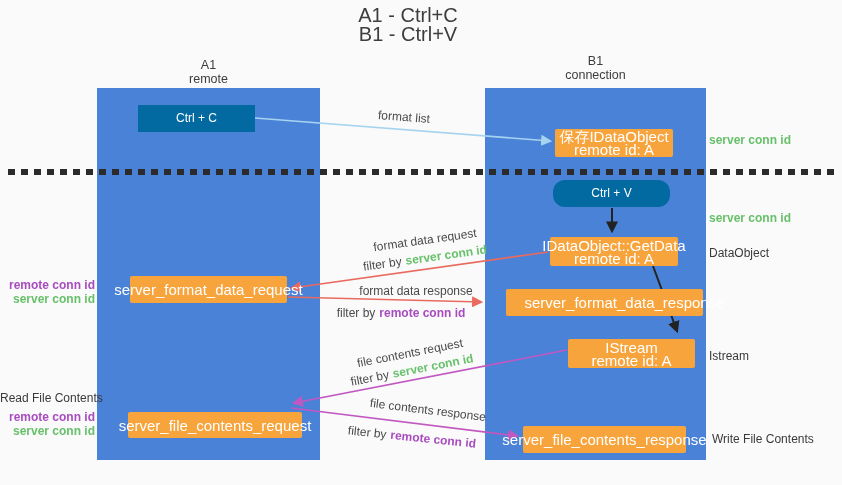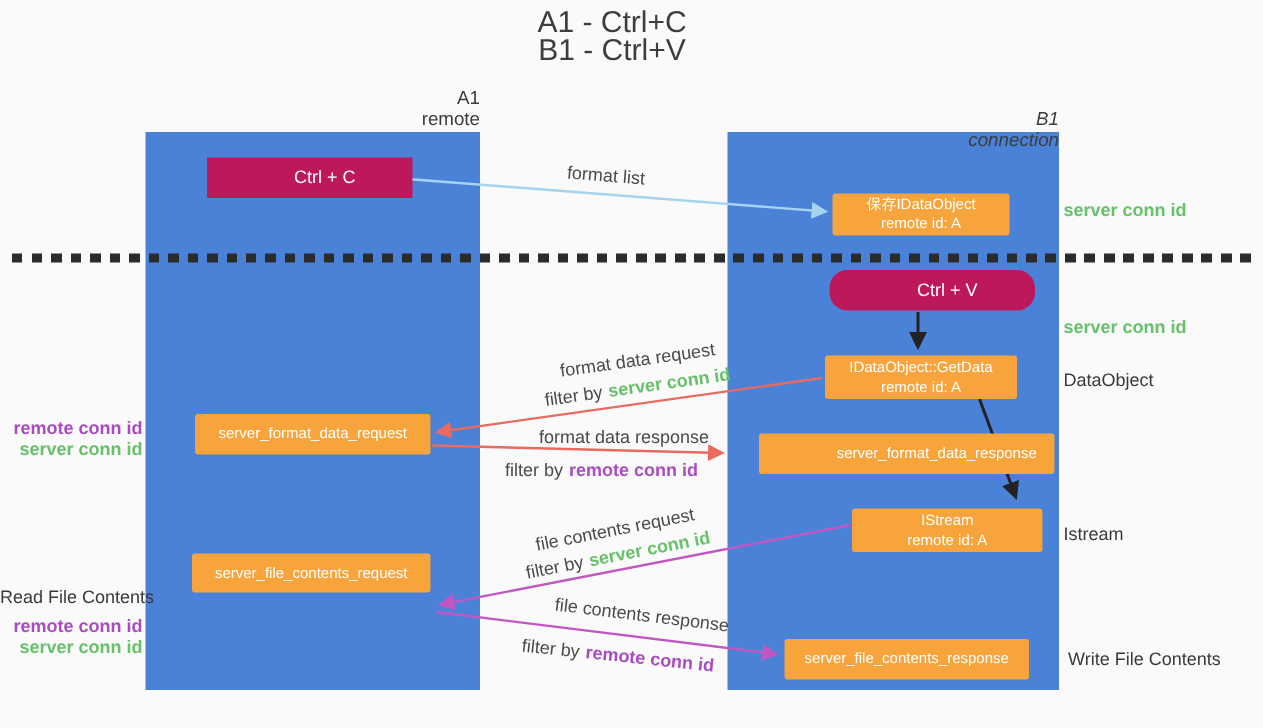--- a/index.html
+++ b/index.html
@@ -10,34 +10,34 @@
     position:relative;overflow:hidden;
   }
   .canvas{position:absolute;inset:0;width:842px;height:485px;}
   .title{
     position:absolute;top:6px;left:408px;transform:translateX(-50%);
     text-align:center;font-size:20px;line-height:19px;color:#3d3d3d;
     white-space:nowrap;z-index:5;
   }
   .lane{position:absolute;background:#4a82d8;z-index:1;}
   .lane-head{
-    position:absolute;text-align:right;font-size:12.5px;line-height:14px;
+    position:absolute;text-align:center;font-size:12.5px;line-height:14px;
     color:#3c3c3c;z-index:5;
   }
   .divider{
     position:absolute;left:8px;width:828px;top:169px;height:6px;z-index:2;
     background:repeating-linear-gradient(to right,#2b2b2b 0 7px,transparent 7px 13px);
   }
   .arrows{position:absolute;top:0;left:0;z-index:3;pointer-events:none;}
   .node{
     position:absolute;z-index:4;color:#fff;display:flex;flex-direction:column;
     align-items:center;justify-content:center;text-align:center;
-    font-size:10px;line-height:13px;white-space:nowrap;
+    font-size:15px;line-height:13px;white-space:nowrap;
   }
-  .node.green{background:#be185d;font-size:12px;padding-left:20px;}
+  .node.green{background:#0369a1;font-size:12px;}
   .node.orange{background:#f8a43d;border-radius:2px;}
   .edge-label{
     position:absolute;z-index:5;font-size:12px;color:#4a4a4a;white-space:nowrap;
     transform-origin:center center;
   }
   .edge-label .k{font-weight:bold;margin-left:4px;}
   .k-green{color:#67c06a;}
   .k-purple{color:#a84cbf;}
   .side-label{
     position:absolute;z-index:5;font-size:12px;line-height:14px;color:#3a3a3a;
@@ -59,21 +59,21 @@
 
   <div class="title">
     <div>A1 - Ctrl+C</div>
     <div>B1 - Ctrl+V</div>
   </div>
 
   <div class="lane-head" style="left:97px;width:223px;top:58px;">
     <div>A1</div>
     <div>remote</div>
   </div>
-  <div class="lane-head" style="left:485px;width:221px;top:72px;font-style:italic;">
+  <div class="lane-head" style="left:485px;width:221px;top:54px;">
     <div>B1</div>
     <div>connection</div>
   </div>
 
   <div class="lane" style="left:97px;top:88px;width:223px;height:372px;"></div>
   <div class="lane" style="left:485px;top:88px;width:221px;height:372px;"></div>
 
   <div class="divider"></div>
 
   <svg class="arrows" width="842" height="485" viewBox="0 0 842 485">
@@ -124,21 +124,21 @@
 
   <div class="node orange" style="left:506px;top:289px;width:157px;height:27px;padding-left:40px;">
     <div>server_format_data_response</div>
   </div>
 
   <div class="node orange" style="left:568px;top:339px;width:127px;height:29px;">
     <div>IStream</div>
     <div>remote id: A</div>
   </div>
 
-  <div class="node orange" style="left:128px;top:369px;width:159px;height:26px;justify-content:center;">
+  <div class="node orange" style="left:128px;top:412px;width:174px;height:26px;justify-content:center;">
     <div>server_file_contents_request</div>
   </div>
 
   <div class="node orange" style="left:523px;top:426px;width:163px;height:27px;">
     <div>server_file_contents_response</div>
   </div>
 
   <div class="edge-label" style="left:404px;top:117px;transform:translate(-50%,-50%) rotate(4.5deg);">format list</div>
 
   <div class="edge-label" style="left:425px;top:240px;transform:translate(-50%,-50%) rotate(-8deg);">format data request</div>

